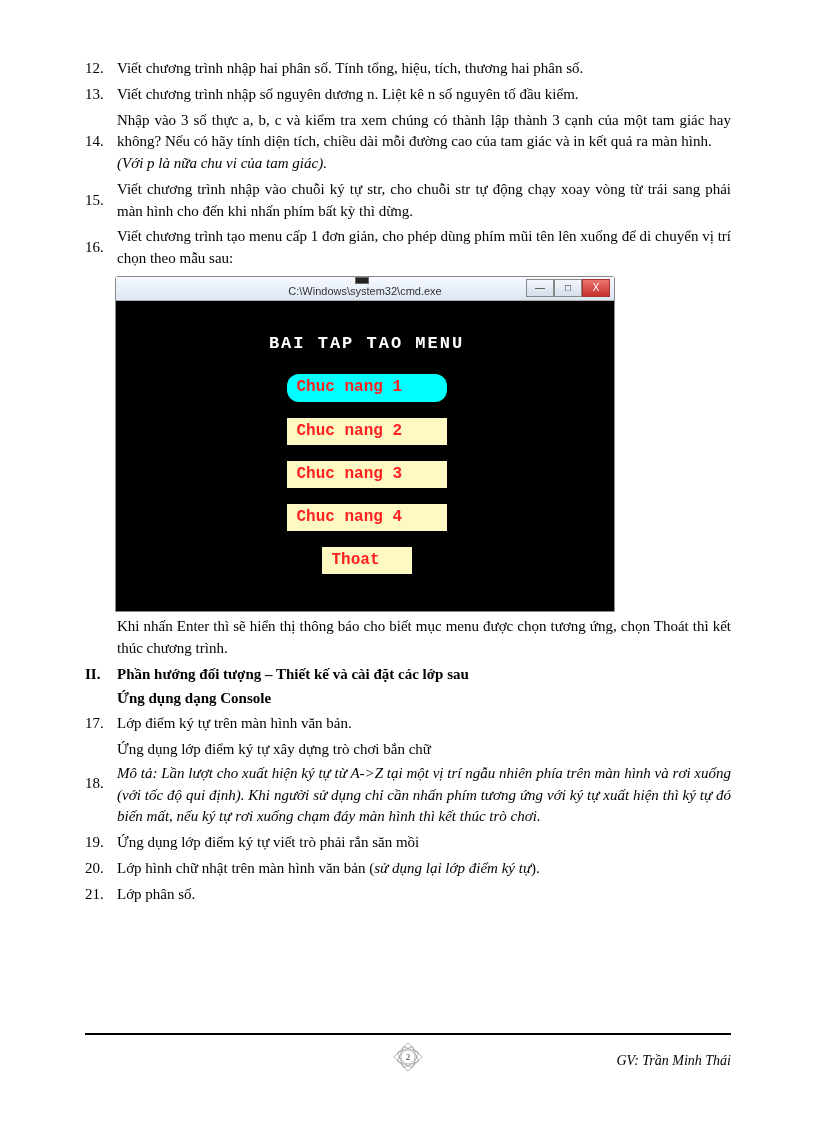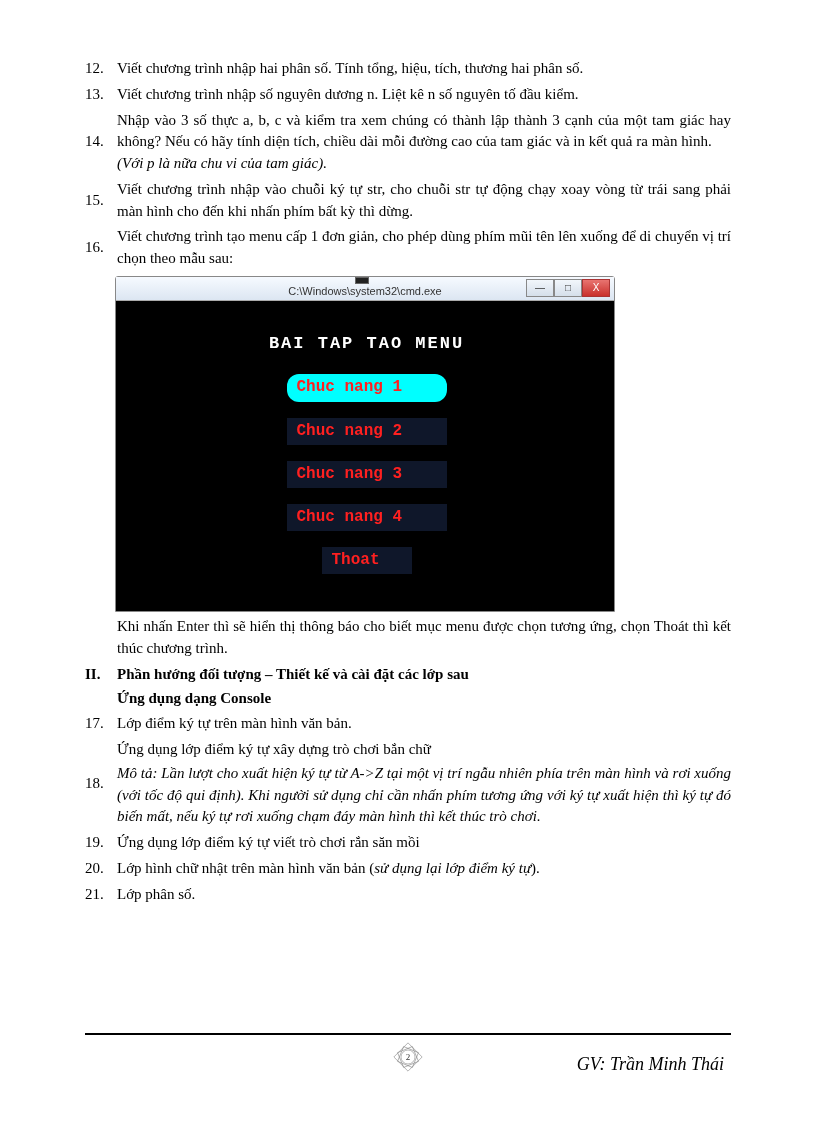--- a/index.html
+++ b/index.html
@@ -113,21 +113,21 @@
     margin-bottom: 18px;
   }
   .menu-item {
     display: inline-block;
     padding: 2px 10px;
     font-size: 16px;
     margin-bottom: 16px;
     min-width: 160px;
     text-align: left;
     color: #ff2020;
-    background: #0f172a;
+    background: #fef9c3;
   }
   .menu-item.sel { background: #00ffff; color: #ff2020; border-radius: 12px; }
   .menu-item.short { min-width: 90px; }
   .section-head {
     display: flex;
     font-weight: bold;
     margin-bottom: 2px;
   }
   .section-head .roman { min-width: 32px; }
   .indent-bold { font-weight: bold; margin-left: 32px; margin-bottom: 4px; }
@@ -149,24 +149,24 @@
   }
   .page-ornament {
     position: absolute;
     left: 50%;
     transform: translateX(-50%);
     top: -4px;
     width: 40px; height: 40px;
   }
   .footer-author {
     position: absolute;
-    right: 7px;
+    right: 0;
     top: 10px;
     font-style: italic;
-    font-size: 18px;
+    font-size: 14px;
   }
   .after-img { margin-left: 32px; text-align: justify; margin-bottom: 4px; }
 </style>
 </head>
 <body>
 
 <ol class="main-list">
   <li>
     <span class="num">12.</span>
     <span class="txt">Viết chương trình nhập hai phân số. Tính tổng, hiệu, tích, thương hai phân số.</span>
@@ -227,21 +227,21 @@
   </li>
   <li>
     <span class="num">18.</span>
     <span class="txt">
       <span>Ứng dụng lớp điểm ký tự xây dựng trò chơi bắn chữ</span>
       <div class="italic" style="margin-top:2px;">Mô tả: Lần lượt cho xuất hiện ký tự từ A-&gt;Z tại một vị trí ngẫu nhiên phía trên màn hình và rơi xuống (với tốc độ qui định). Khi người sử dụng chỉ cần nhấn phím tương ứng với ký tự xuất hiện thì ký tự đó biến mất, nếu ký tự rơi xuống chạm đáy màn hình thì kết thúc trò chơi.</div>
     </span>
   </li>
   <li>
     <span class="num">19.</span>
-    <span class="txt">Ứng dụng lớp điểm ký tự viết trò chơi rắn săn mồi</span>
+    <span class="txt">Ứng dụng lớp điểm ký tự viết trò phải rắn săn mồi</span>
   </li>
   <li>
     <span class="num">20.</span>
     <span class="txt">
       <span>Lớp hình chữ nhật trên màn hình văn bản (</span><span class="italic">sử dụng lại lớp điểm ký tự</span><span>).</span>
     </span>
   </li>
   <li>
     <span class="num">21.</span>
     <span class="txt">Lớp phân số.</span>

